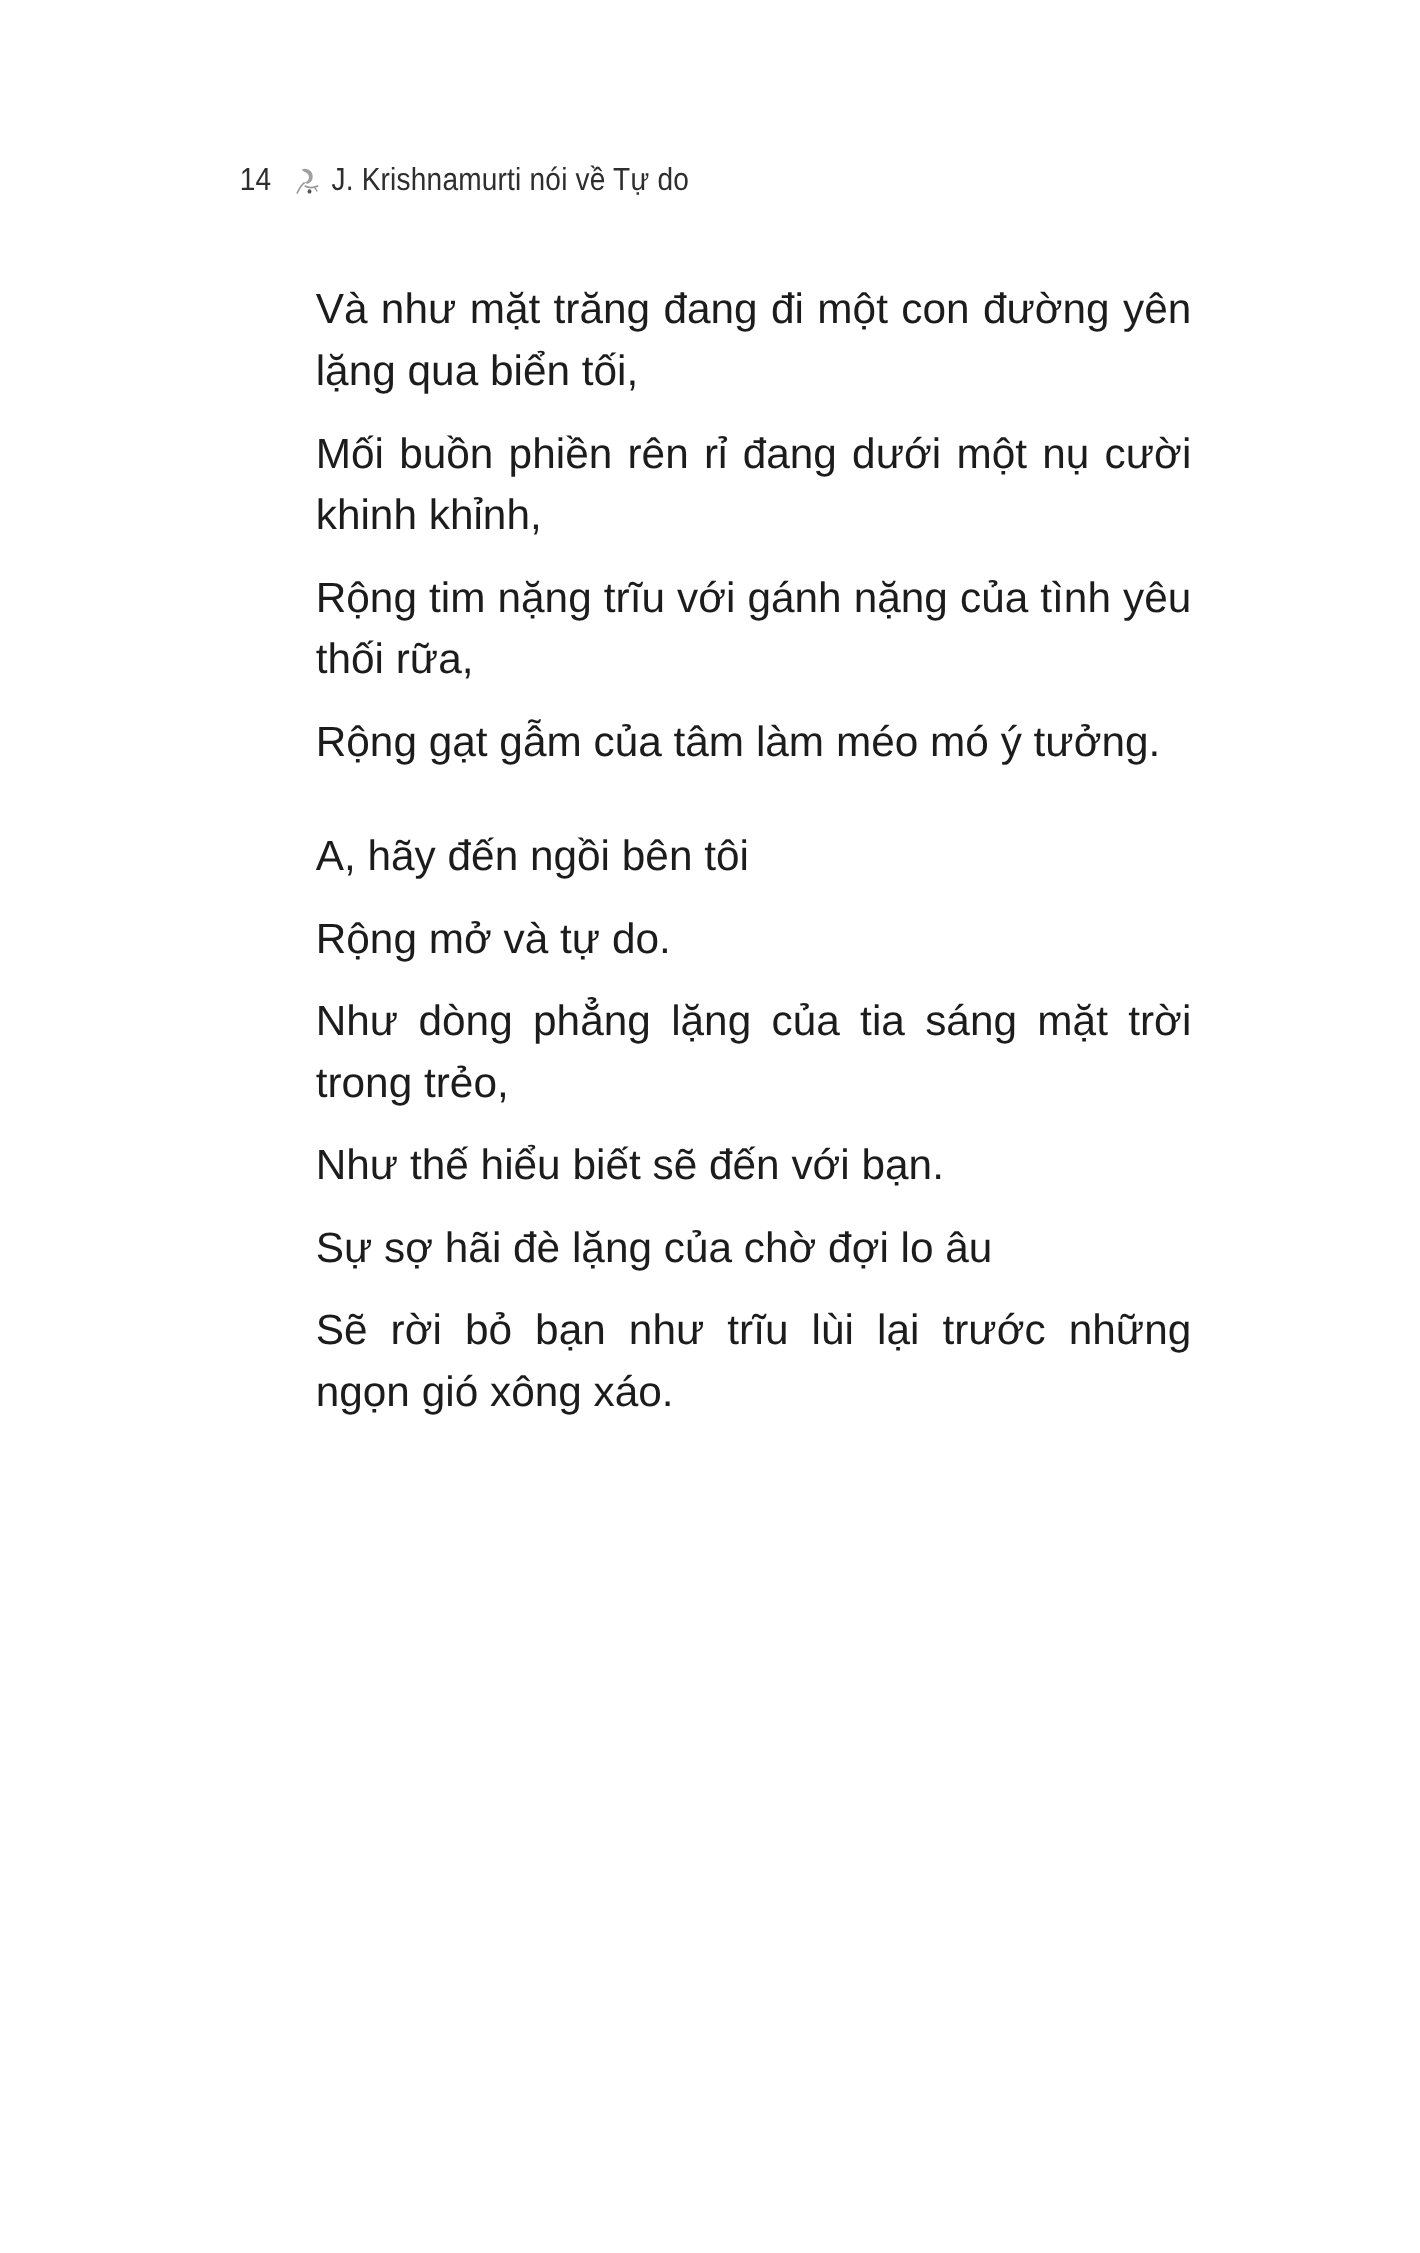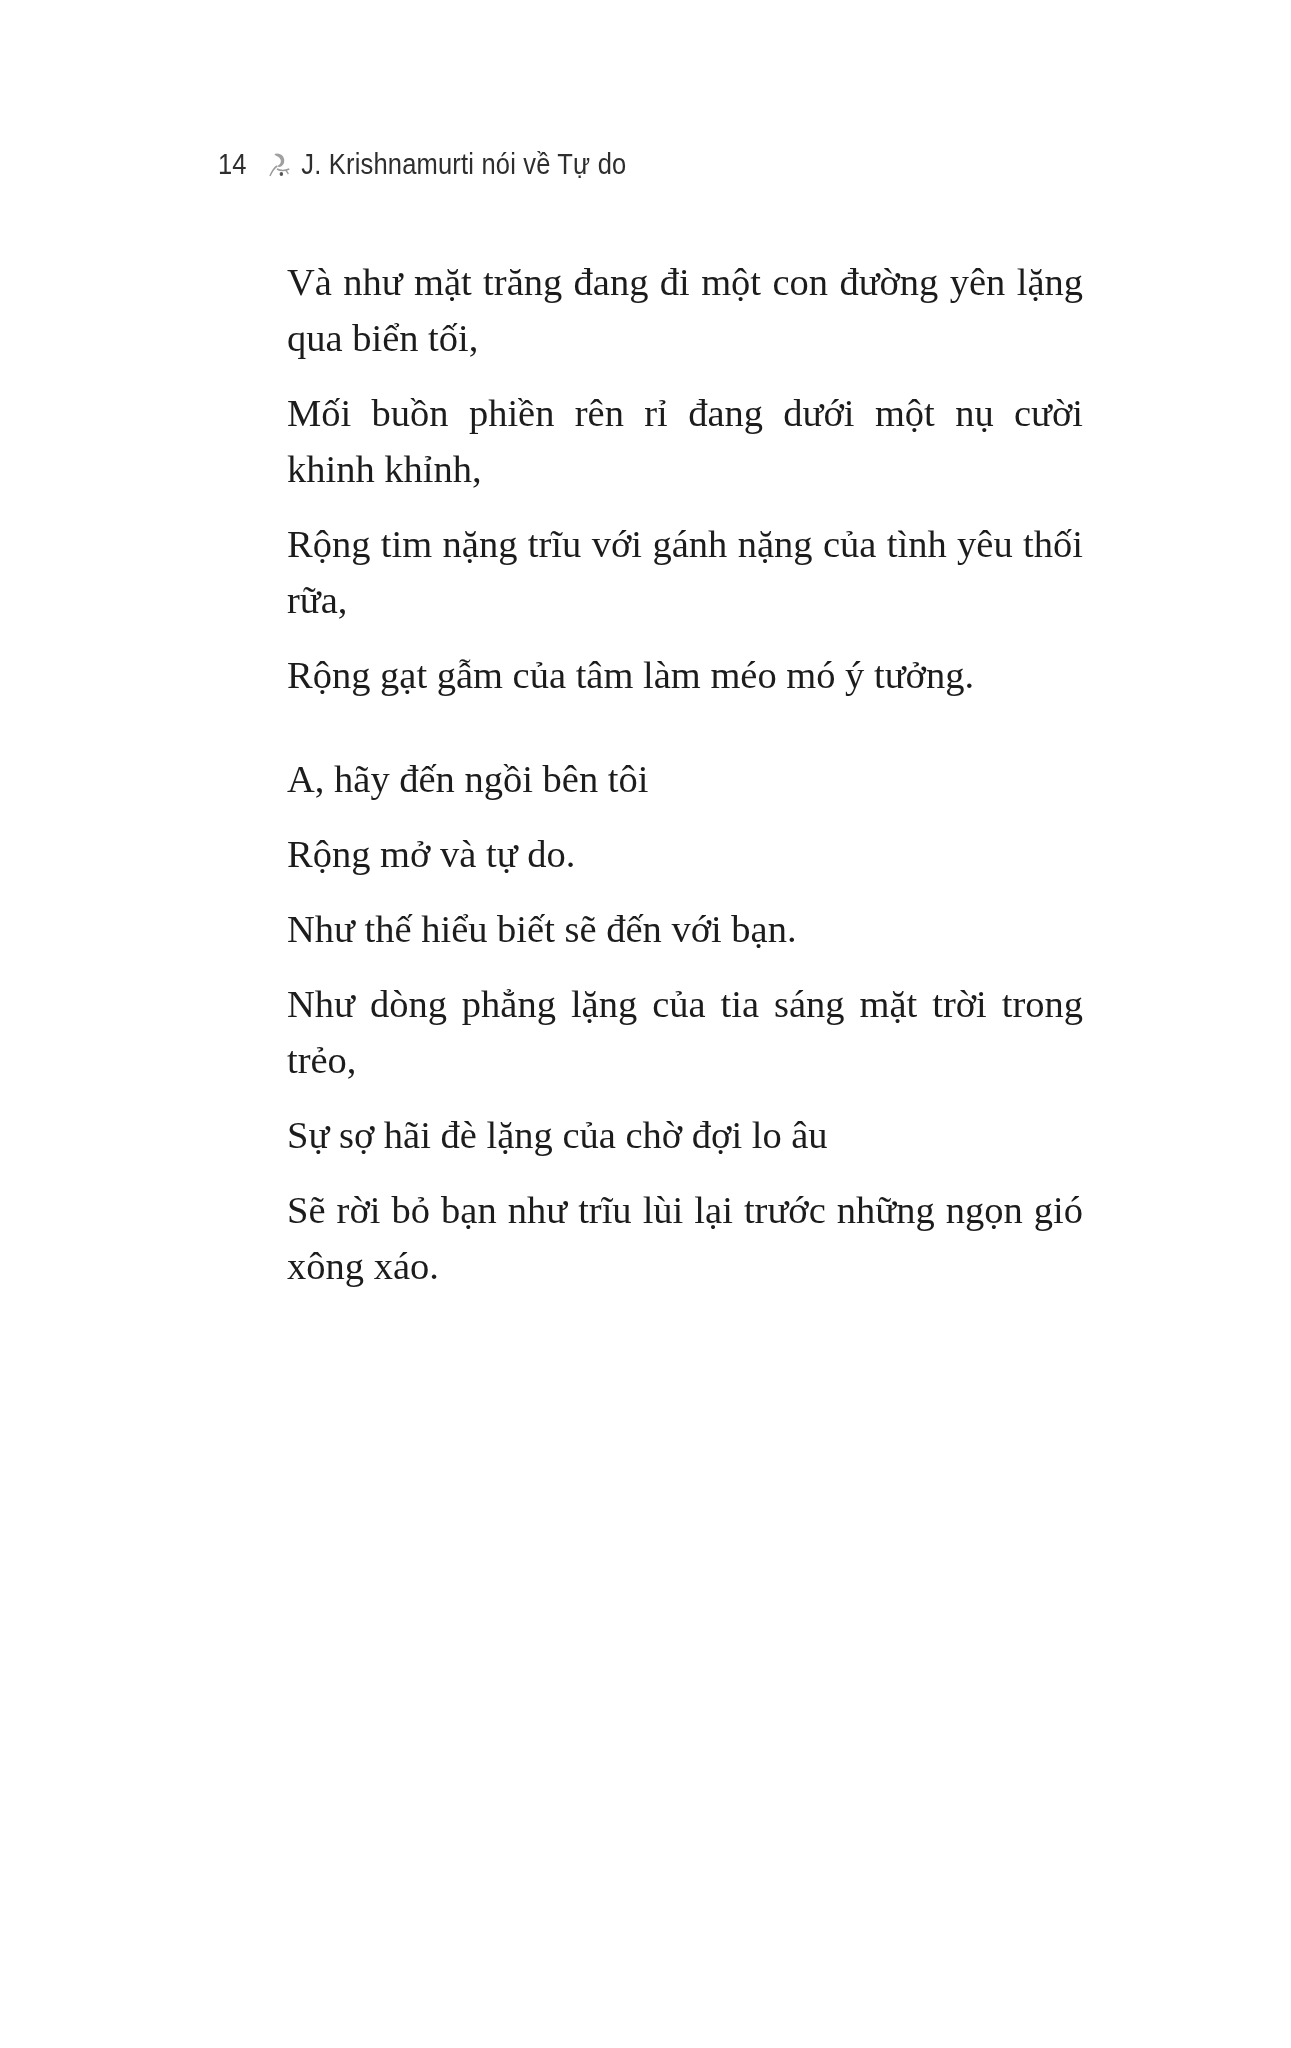--- a/index.html
+++ b/index.html
@@ -34,21 +34,21 @@
       width: 30px;
       height: 30px;
       margin-right: 10px;
       display: inline-block;
     }
     .body-text {
       position: absolute;
       left: 287px;
       top: 254px;
       width: 796px;
-      font-family: Liberation Serif, serif;
+      font-family: Liberation Sans, sans-serif;
       font-size: 38.5px;
       line-height: 56px;
       color: #1c1c1c;
     }
     .stanza {
       margin: 0 0 48px 0;
     }
     .verse {
       margin: 0 0 19px 0;
       text-align: justify;
@@ -76,18 +76,18 @@
 <div class="body-text">
   <div class="stanza">
     <p class="verse">Và như mặt trăng đang đi một con đường yên lặng qua biển tối,</p>
     <p class="verse">Mối buồn phiền rên rỉ đang dưới một nụ cười khinh khỉnh,</p>
     <p class="verse">Rộng tim nặng trĩu với gánh nặng của tình yêu thối rữa,</p>
     <p class="verse">Rộng gạt gẫm của tâm làm méo mó ý tưởng.</p>
   </div>
   <div class="stanza">
     <p class="verse">A, hãy đến ngồi bên tôi</p>
     <p class="verse">Rộng mở và tự do.</p>
+    <p class="verse">Như dòng phẳng lặng của tia sáng mặt trời trong trẻo,</p>
     <p class="verse">Như thế hiểu biết sẽ đến với bạn.</p>
-    <p class="verse">Như dòng phẳng lặng của tia sáng mặt trời trong trẻo,</p>
     <p class="verse">Sự sợ hãi đè lặng của chờ đợi lo âu</p>
     <p class="verse">Sẽ rời bỏ bạn như trĩu lùi lại trước những ngọn gió xông xáo.</p>
   </div>
 </div>
 
 </body></html>

